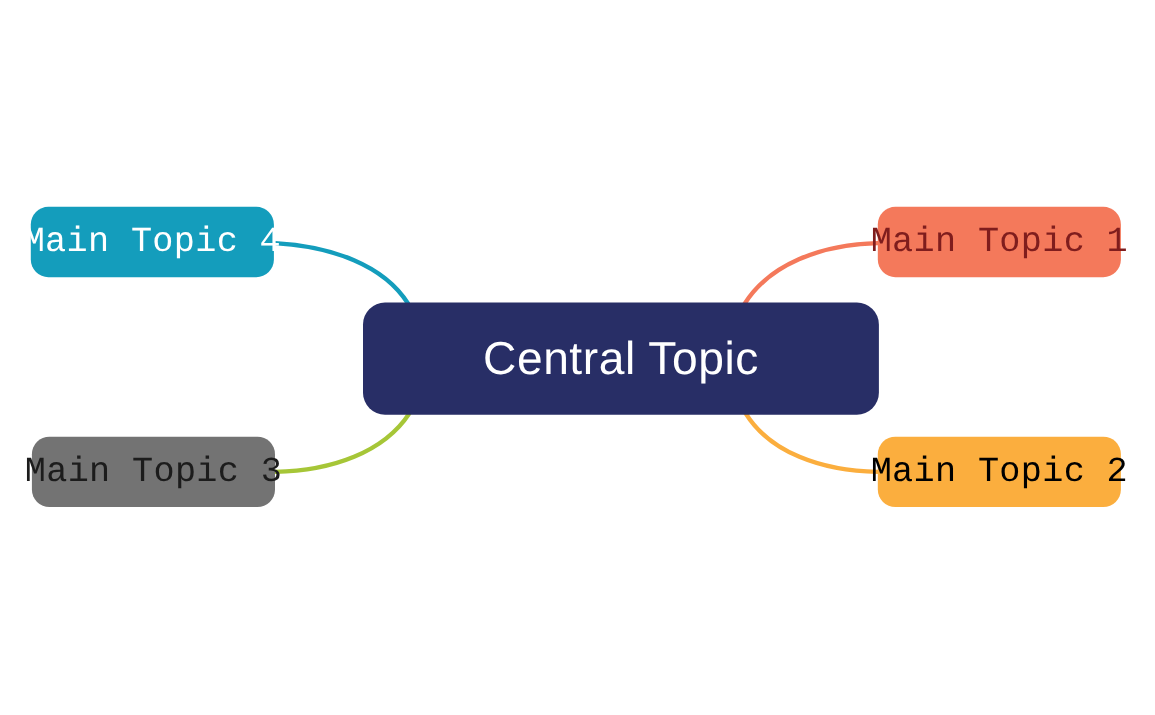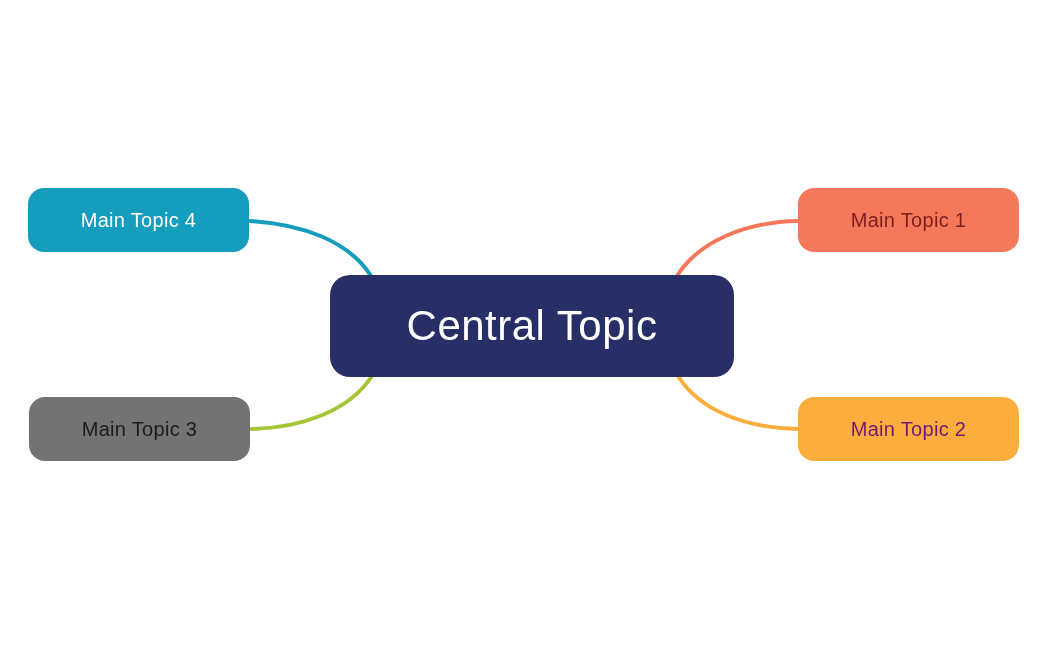--- a/index.html
+++ b/index.html
@@ -32,38 +32,39 @@
     position: absolute;
     display: flex;
     align-items: center;
     justify-content: center;
     box-sizing: border-box;
     cursor: default;
   }
   .node-central {
     left: 330px;
     top: 275px;
-    width: 404px;
+    width: 469px;
     height: 102px;
     border-radius: 20px;
   }
   .node-central .node-label {
     font-size: 42px;
     font-weight: 500;
     letter-spacing: 0.5px;
   }
   .node-main {
     width: 221px;
     height: 64px;
     border-radius: 16px;
   }
   .node-main .node-label {
-    font-size: 20px;
+    font-size: 32px;
     font-weight: 500;
     letter-spacing: 0.3px;
+    font-family: Liberation Mono, monospace;
   }
   .pos-top-left     { left: 28px;  top: 188px; }
   .pos-top-right    { left: 798px; top: 188px; }
   .pos-bottom-left  { left: 29px;  top: 397px; }
   .pos-bottom-right { left: 798px; top: 397px; }
   .node-label {
     white-space: nowrap;
     line-height: 1;
   }
 </style>
@@ -81,21 +82,21 @@
 
   <div class="node node-central" style="background-color: rgb(40, 46, 102);">
     <span class="node-label" style="color: rgb(255, 255, 255);">Central Topic</span>
   </div>
 
   <div class="node node-main pos-top-right" style="background-color: rgb(244, 121, 91);">
     <span class="node-label" style="color: #7f1d1d;">Main Topic 1</span>
   </div>
 
   <div class="node node-main pos-bottom-right" style="background-color: rgb(251, 174, 62);">
-    <span class="node-label" style="color: #701a75;">Main Topic 2</span>
+    <span class="node-label" style="color: #000000;">Main Topic 2</span>
   </div>
 
   <div class="node node-main pos-bottom-left" style="background-color: #737373;">
     <span class="node-label" style="color: rgb(28, 28, 28);">Main Topic 3</span>
   </div>
 
   <div class="node node-main pos-top-left" style="background-color: rgb(20, 157, 188);">
     <span class="node-label" style="color: rgb(255, 255, 255);">Main Topic 4</span>
   </div>
 

